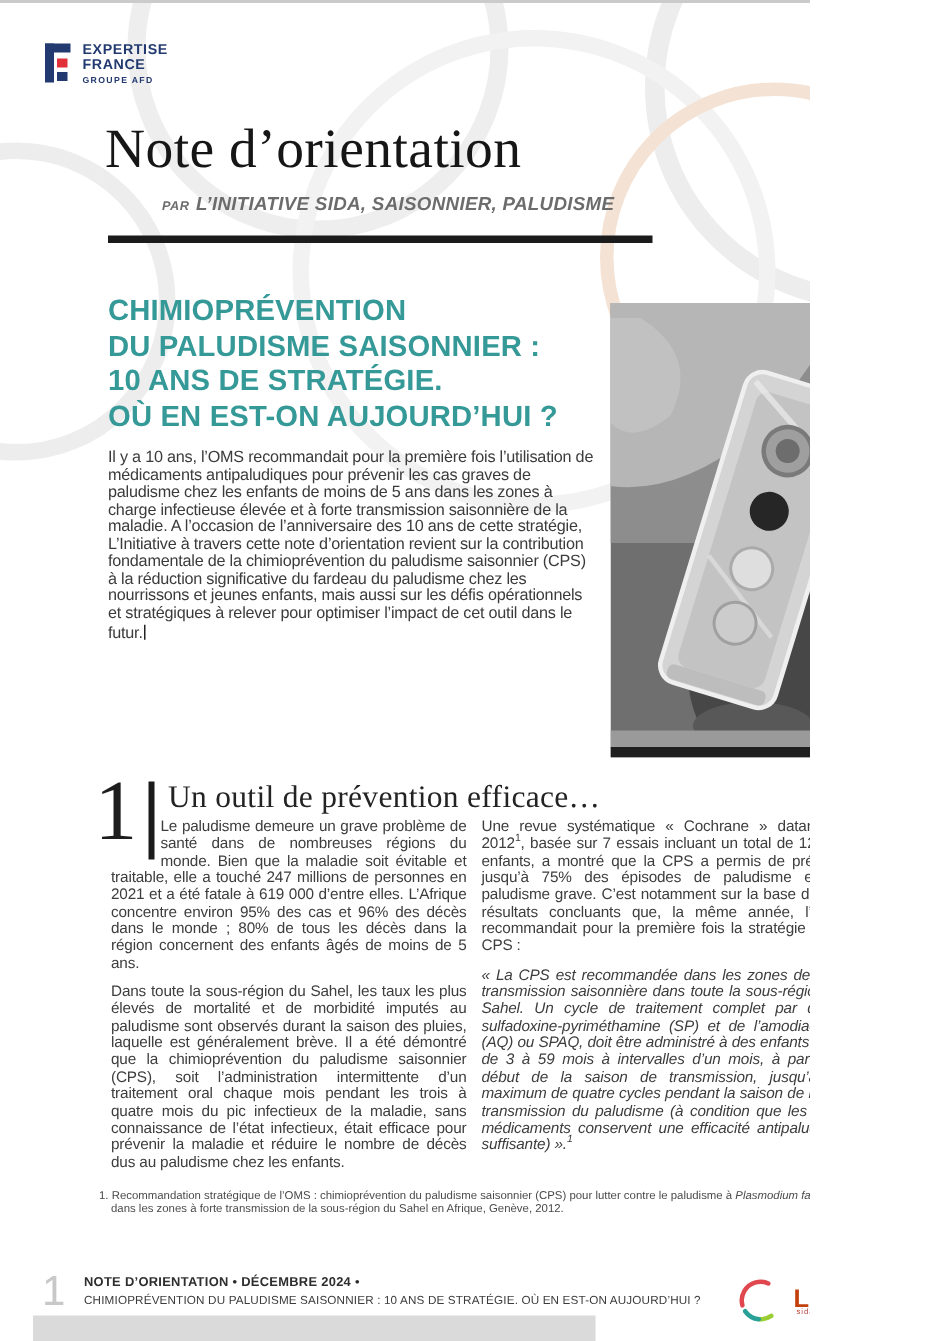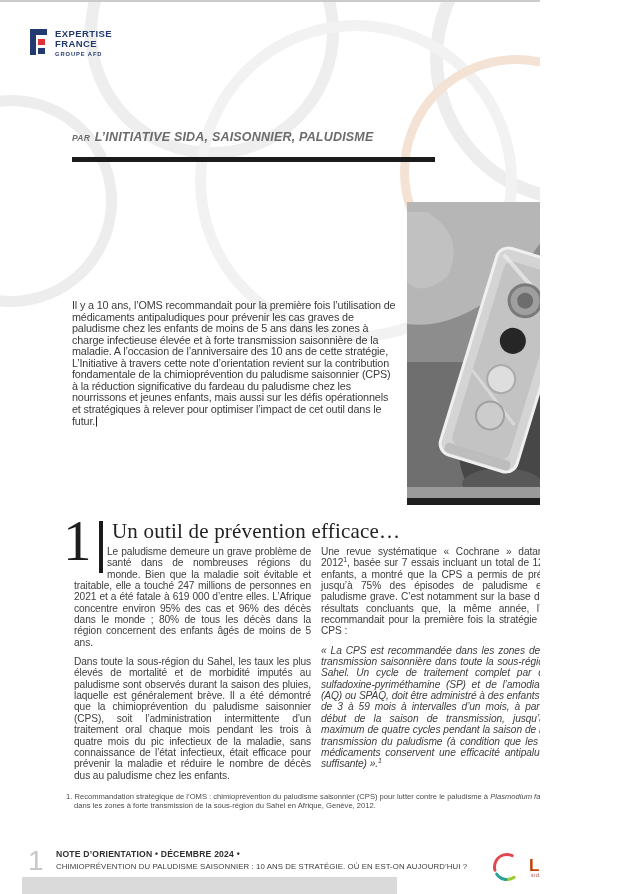--- a/index.html
+++ b/index.html
@@ -23,21 +23,21 @@
   .ef-glyph .red-sq{position:absolute;left:8px;top:10px;width:7px;height:6px;background:#e0313a;}
   .ef-glyph .navy-sq{position:absolute;left:8px;top:19px;width:7px;height:6px;background:#233a70;}
   .ef-text{position:absolute;left:25px;top:0;color:#233a70;font-weight:bold;}
   .ef-text .l1,.ef-text .l2{font-size:9.5px;line-height:10px;letter-spacing:.4px;}
   .ef-text .l3{font-size:5.8px;letter-spacing:.9px;margin-top:2px;}
 
   
   .title{left:70px;top:78px;font-family:"Liberation Serif",serif;font-size:37px;color:#161616;
          letter-spacing:.3px;z-index:2;}
   .byline{left:72px;top:127px;font-style:italic;font-weight:bold;color:#6c6c6c;z-index:2;}
-  .byline .prefix{font-size:8.5px;letter-spacing:.3px;}
+  .byline .prefix{font-size:8.5px;letter-spacing:.3px;margin-left:36px;}
   .byline .main{font-size:12.5px;letter-spacing:.2px;}
   .rule{left:72px;top:157px;width:363px;height:5px;background:#1b1b1b;z-index:2;}
 
   
   .headline{left:72px;top:196px;z-index:2;font-weight:bold;font-size:19.5px;line-height:23.5px;
             letter-spacing:.1px;}
   
   .intro{left:72px;top:300px;width:327px;font-size:10.8px;line-height:11.5px;letter-spacing:-.15px;
          color:#3b3b3b;z-index:2;}
   .cursor{display:inline-block;width:1px;height:10px;background:#222;margin-left:1px;
@@ -102,26 +102,33 @@
         <div class="red-sq"></div>
         <div class="navy-sq"></div>
     </div>
     <div class="ef-text">
       <div class="l1">EXPERTISE</div>
       <div class="l2">FRANCE</div>
       <div class="l3">GROUPE AFD</div>
     </div>
   </div>
 
+  <div class="abs title">Note d’orientation</div>
   <div class="abs byline">
     <span class="prefix">PAR</span>
     <span class="main">L’INITIATIVE SIDA, SAISONNIER, PALUDISME</span>
   </div>
   <div class="abs rule"></div>
 
+  <div class="abs headline" style="color:#349997;">
+    <div>CHIMIOPRÉVENTION</div>
+    <div>DU PALUDISME SAISONNIER :</div>
+    <div>10 ANS DE STRATÉGIE.</div>
+    <div>OÙ EN EST-ON AUJOURD’HUI ?</div>
+  </div>
 
   <div class="abs intro"><span>Il y a 10 ans, l’OMS recommandait pour la première fois l’utilisation de médicaments antipaludiques pour prévenir les cas graves de paludisme chez les enfants de moins de 5 ans dans les zones à charge infectieuse élevée et à forte transmission saisonnière de la maladie. A l’occasion de l’anniversaire des 10 ans de cette stratégie, L’Initiative à travers cette note d’orientation revient sur la contribution fondamentale de la chimioprévention du paludisme saisonnier (CPS) à la réduction significative du fardeau du paludisme chez les nourrissons et jeunes enfants, mais aussi sur les défis opérationnels et stratégiques à relever pour optimiser l’impact de cet outil dans le futur.</span><span class="cursor"></span></div>
 
   <div class="abs photo">
     <svg width="223" height="303" viewBox="0 0 223 303">
       <rect width="223" height="303" fill="#6f6f6f"></rect>
       <rect width="223" height="160" fill="#8d8d8d"></rect>
       <path d="M0 0 L158 0 Q128 55 95 88 Q45 128 0 122 Z" fill="#b6b6b6"></path>
       <path d="M20 10 Q60 35 40 75 Q15 95 0 80 L0 10 Z" fill="#c6c6c6" opacity="0.7"></path>
       <path d="M150 0 L223 0 L223 215 Q192 235 168 205 Q150 120 150 0 Z" fill="#2e2e2e"></path>

